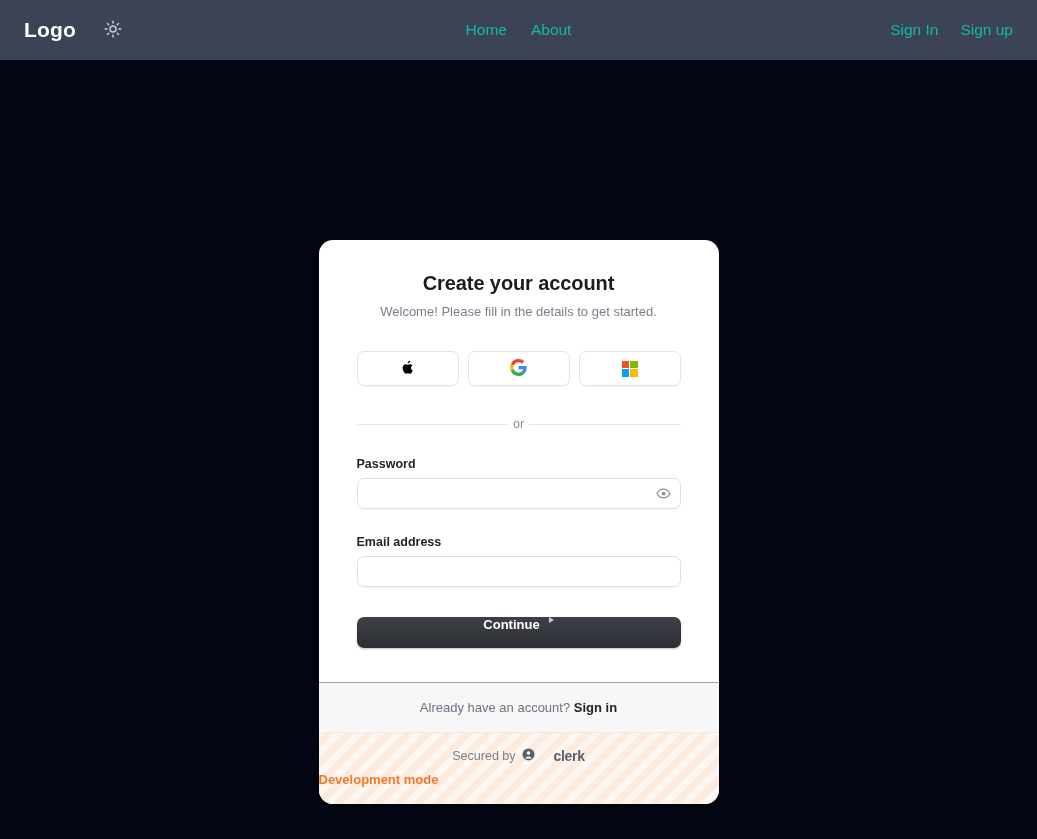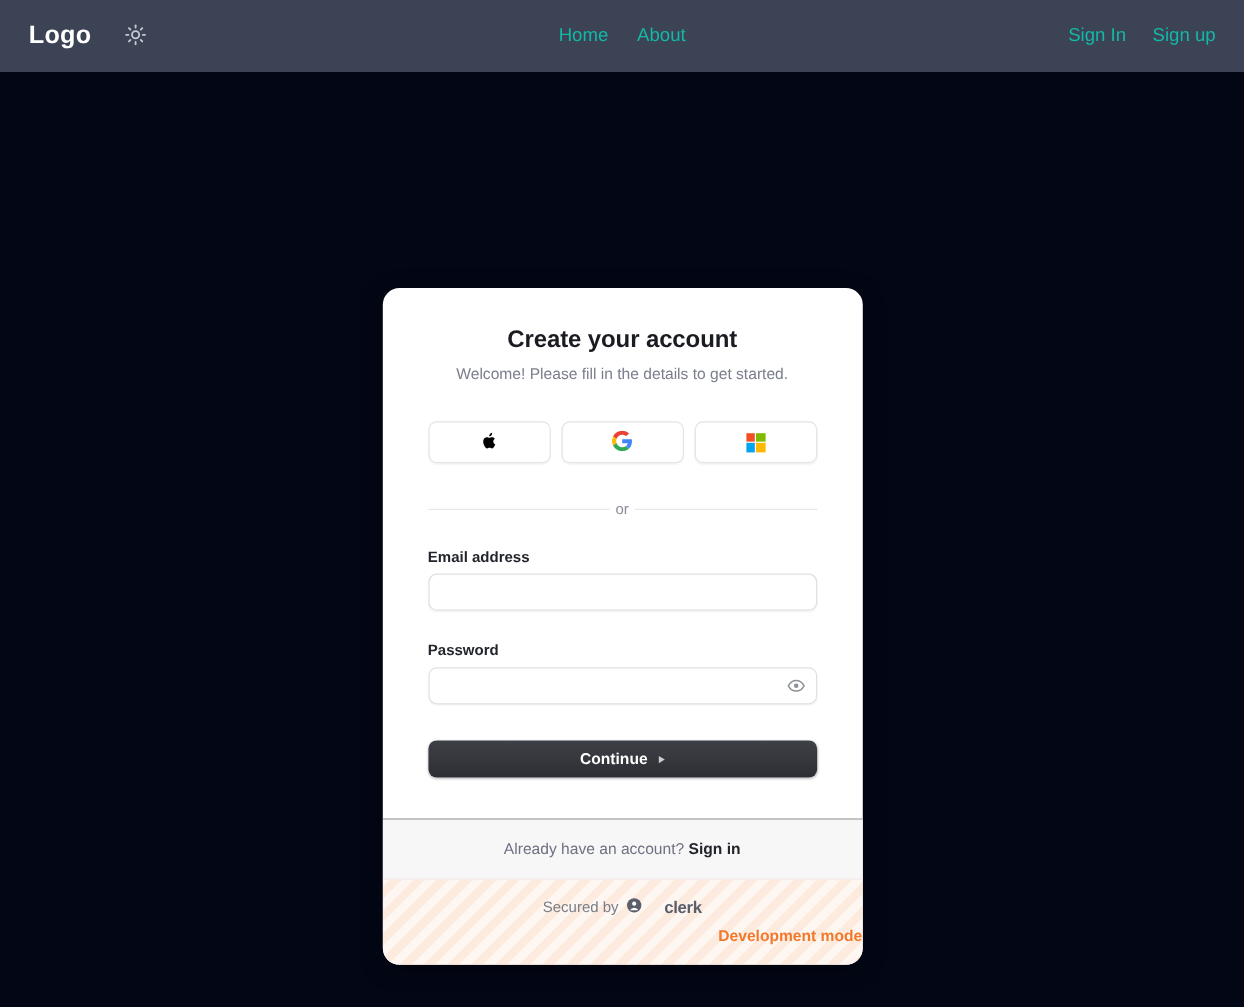--- a/index.html
+++ b/index.html
@@ -209,21 +209,20 @@
     margin-top: 30px;
     border: none;
     border-radius: 7px;
     background: linear-gradient(180deg, #3e4047 0%, #2c2e34 100%);
     color: #ffffff;
     font-family: "Liberation Sans", sans-serif;
     font-size: 13px;
     font-weight: bold;
     cursor: pointer;
     display: flex;
-    align-items: center;
     justify-content: center;
     gap: 9px;
     box-shadow: 0 1px 2px rgba(0,0,0,0.25);
   }
 
   .caret {
     width: 0; height: 0;
     border-left: 5px solid rgba(255,255,255,0.75);
     border-top: 3.5px solid transparent;
     border-bottom: 3.5px solid transparent;
@@ -243,21 +242,21 @@
     color: #23252c;
     font-weight: bold;
     text-decoration: none;
     cursor: pointer;
   }
 
   
   .dev-strip {
     border-top: 1px solid #eeeaea;
     padding: 15px 0 17px 0;
-    text-align: right;
+    text-align: left;
     background-color: #fdf6f1;
     background-image: repeating-linear-gradient(
       -45deg,
       rgba(247, 176, 122, 0.16) 0px,
       rgba(247, 176, 122, 0.16) 7px,
       rgba(255, 255, 255, 0) 7px,
       rgba(255, 255, 255, 0) 14px
     );
   }
 
@@ -363,36 +362,36 @@
         </button>
       </div>
 
       <div class="divider">
         <span class="line"></span>
         <span class="label">or</span>
         <span class="line"></span>
       </div>
 
       <div class="field">
-        <label class="field-label">Email address</label>
-        <div class="input-wrap">
-          <input class="text-input" type="email" value="" style="">
-        </div>
-      </div>
-
-      <div class="field">
         <label class="field-label">Password</label>
         <div class="input-wrap">
           <input class="text-input" type="password" value="" style="">
           <button class="eye-btn">
             <svg width="15" height="15" viewBox="0 0 24 24" fill="none" stroke="#8d9097" stroke-width="2">
               <path d="M1.5 12s3.8-7 10.5-7 10.5 7 10.5 7-3.8 7-10.5 7S1.5 12 1.5 12z"></path>
               <circle cx="12" cy="12" r="3" fill="#8d9097" stroke="none"></circle>
             </svg>
           </button>
+        </div>
+      </div>
+
+      <div class="field">
+        <label class="field-label">Email address</label>
+        <div class="input-wrap">
+          <input class="text-input" type="email" value="" style="">
         </div>
       </div>
 
       <button class="continue-btn">
         <span>Continue</span>
         <span class="caret"></span>
       </button>
     </div>
 
     <div class="card-footer">

